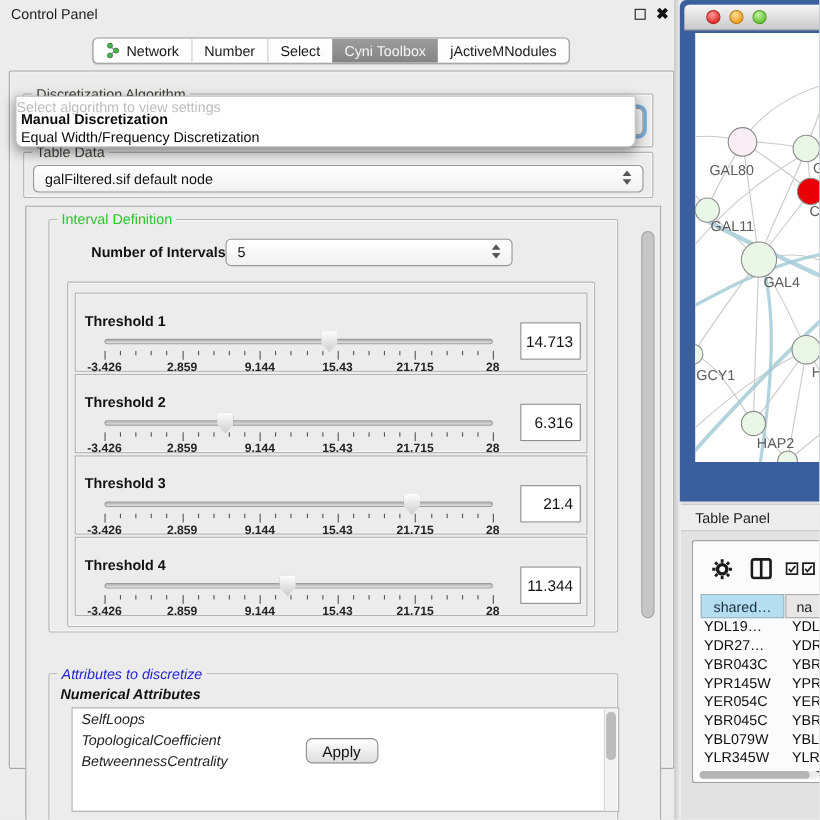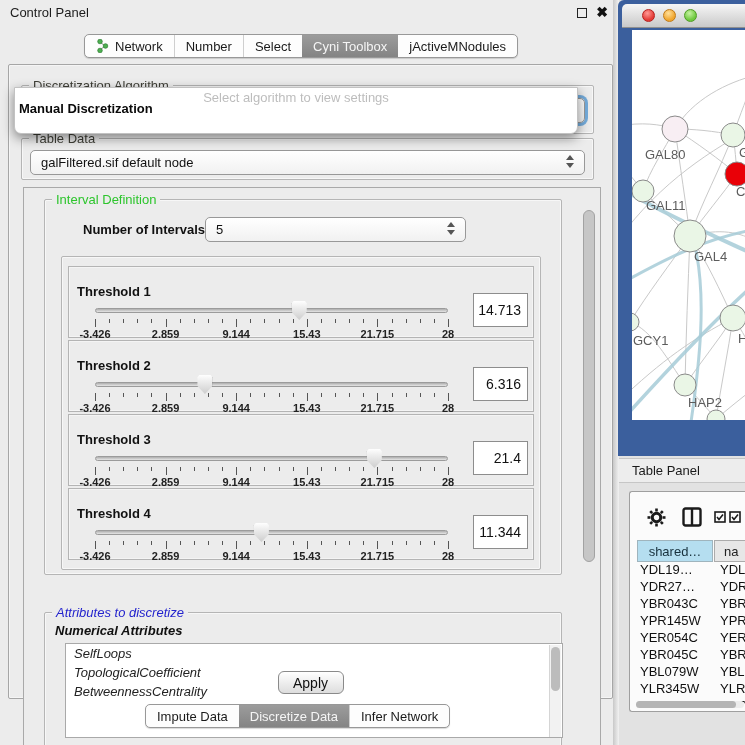--- a/index.html
+++ b/index.html
@@ -37,21 +37,21 @@
   .combo .spin .down { width:0; height:0; border-left:4.5px solid transparent; border-right:4.5px solid transparent; border-top:5px solid #555; }
   .combo.focused { box-shadow:0 0 0 3px rgba(95,160,215,.85); }
 
   
   #algo-group { left:12px; top:20px; width:573px; height:49px; }
   #algo-combo { left:8px; top:12px; right:8px; }
 
   
   #popup { position:absolute; left:5px; top:22px; width:564px; height:47px; background:#ffffff;
            border:1px solid #c2c2c2; border-radius:0 0 7px 7px; box-shadow:0 4px 12px rgba(0,0,0,.45); z-index:60; }
-  #popup-hint { position:absolute; left:0; right:0; top:2px; text-align:center; font-size:13px; color:#bdbdbd; }
+  #popup-hint { position:absolute; left:0; right:0; top:2px; text-align:left; font-size:13px; color:#bdbdbd; }
   .popup-opt { position:absolute; left:4px; right:4px; height:15px; font-size:13px; color:#0a0a0a; cursor:pointer; }
   #popup-opt-0 { top:13px; font-weight:bold; }
   #popup-opt-1 { top:29px; }
 
   
   #tabledata-group { left:12px; top:73px; width:573px; height:42px; }
   #tabledata-combo { left:8px; top:11px; right:8px; }
 
   
   #scroll-panel { position:absolute; left:14px; top:122px; width:578px; height:566px; border:1px solid #a9a9a9;
@@ -179,20 +179,21 @@
           <div class="spin">
               <div class="up"></div>
               <div class="down"></div>
             </div>
         </div>
       </div>
 
       <div id="popup">
         <div id="popup-hint">Select algorithm to view settings</div>
         <div class="popup-opt" id="popup-opt-0">Manual Discretization</div>
+        <div class="popup-opt" id="popup-opt-1">Equal Width/Frequency Discretization</div>
       </div>
 
       <div class="group" id="tabledata-group">
         <span class="group-title">Table Data</span>
         <div class="combo" id="tabledata-combo">
           <span>galFiltered.sif default node</span>
           <div class="spin">
               <div class="up"></div>
               <div class="down"></div>
             </div>
@@ -406,31 +407,20 @@
         </div>
 
         <div id="panel-vscroll">
           <div class="vthumb"></div>
         </div>
       </div>
 
       <button id="apply-btn">Apply</button>
     </div>
 
-    <nav id="bottom-tabs">
-      <div class="tab">
-          <span>Impute Data</span>
-        </div>
-      <div class="tab selected">
-          <span>Discretize Data</span>
-        </div>
-      <div class="tab sep">
-          <span>Infer Network</span>
-        </div>
-    </nav>
   </section>
 
   <section id="right-col">
     <div id="splitter"></div>
 
     <div id="net-window">
       <div id="net-titlebar">
         <div class="tl" id="tl-close"></div>
         <div class="tl" id="tl-min"></div>
         <div class="tl" id="tl-zoom"></div>

